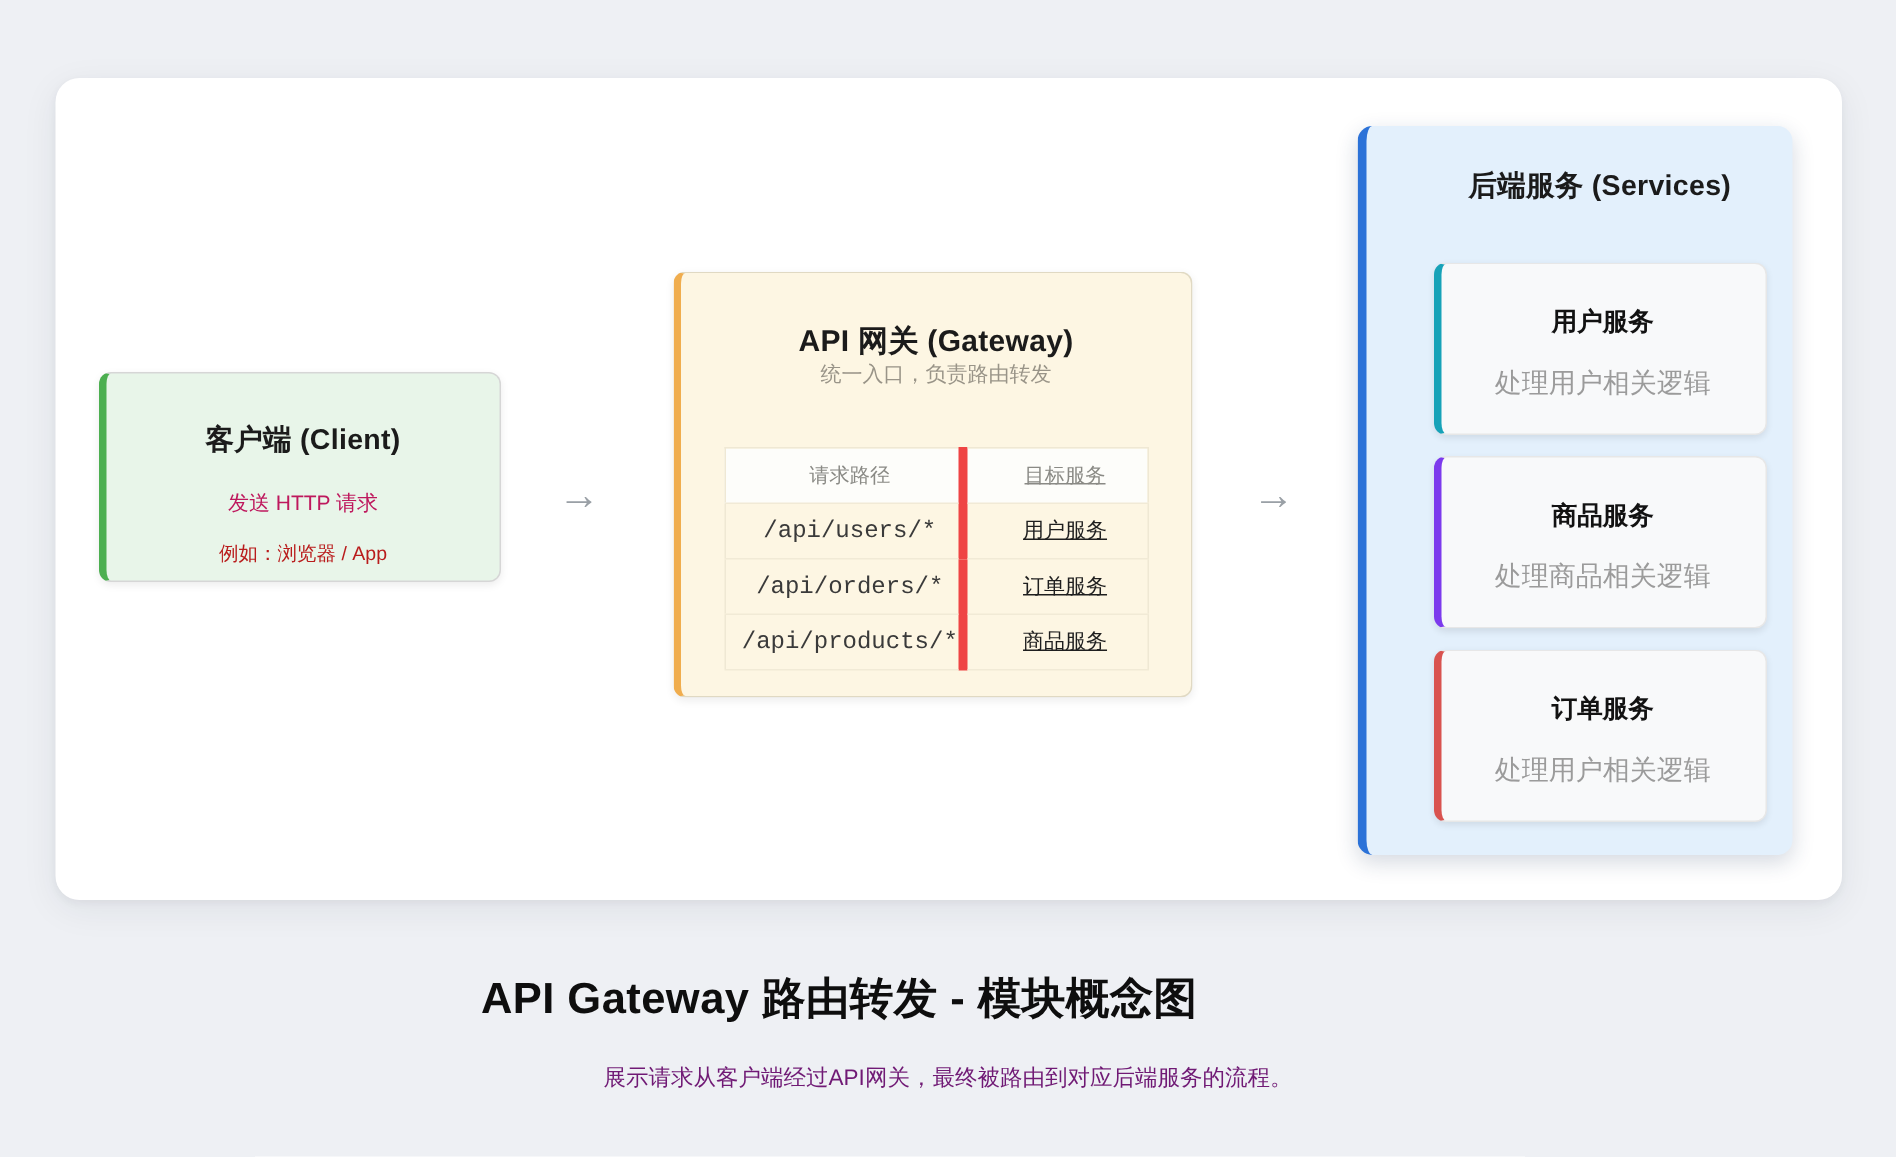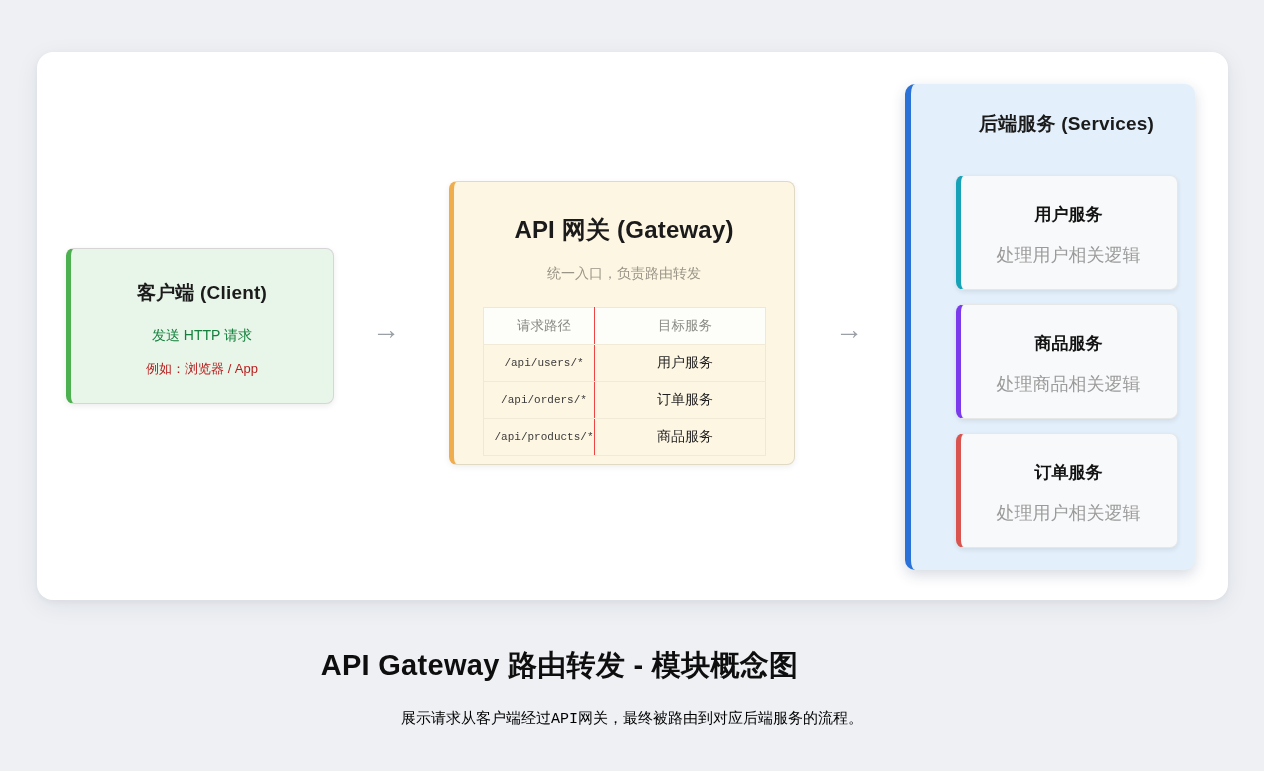--- a/index.html
+++ b/index.html
@@ -16,32 +16,32 @@
     position: absolute; left: 37px; top: 52px;
     width: 1191px; height: 548px;
     background: #ffffff;
     border-radius: 16px;
     box-shadow: 0 6px 24px rgba(30,40,60,0.07), 0 2px 6px rgba(30,40,60,0.05);
   }
 
   
   .client-box {
     position: absolute; left: 29px; top: 196px;
-    width: 268px; height: 156px;
+    width: 268px; height: 140px;
     background: #e8f5e9;
     border: 1px solid #d6d6d6;
     border-left: 5px solid #4caf50;
     border-radius: 8px;
     box-shadow: 0 2px 6px rgba(0,0,0,0.08);
     display: flex; flex-direction: column; align-items: center;
     padding-top: 31px; text-align: center;
   }
   .box-title { font-size: 19px; font-weight: bold; color: #1b1b1b; letter-spacing: 0.2px; }
   .client-box .box-title { margin-bottom: 21px; }
-  .client-line1 { font-size: 14px; color: #15803d; margin-bottom: 15px; }
+  .client-line1 { font-size: 14px; color: #be185d; margin-bottom: 15px; }
   .client-line2 { font-size: 13px; color: #b91c1c; }
 
   
   .flow-arrow {
     position: absolute; top: 261px; width: 60px; height: 34px;
     color: #9aa0a6; font-size: 28px; line-height: 34px;
     text-align: center; font-weight: 400;
   }
   .arrow-1 { left: 319px; }
   .arrow-2 { left: 782px; }
@@ -50,40 +50,40 @@
   .gateway-box {
     position: absolute; left: 412px; top: 129px;
     width: 346px; height: 284px;
     background: #fdf6e3;
     border: 1px solid #e0d9c3;
     border-left: 5px solid #f0ad4e;
     border-radius: 8px;
     box-shadow: 0 2px 6px rgba(0,0,0,0.07);
     padding-top: 32px; text-align: center;
   }
-  .gateway-box .box-title { font-size: 24px; margin-bottom: 19px; }
-  .gateway-sub { font-size: 14px; color: #999488; margin-bottom: 24px; }
+  .gateway-box .box-title { font-size: 20px; }
+  .gateway-sub { font-size: 14px; color: #999488; margin-bottom: 39px; }
 
   .route-table {
     width: 283px; margin: 0 auto;
     border-collapse: collapse;
     border: 1px solid #efe8d4;
     text-align: center;
   }
   .route-table th {
     background: #fdfdfa;
     color: #8a8a85; font-weight: normal;
     font-size: 13.5px;
     height: 37px; padding: 0 0 0 11px;
   }
   .route-table td { height: 37px; padding: 0 0 0 11px; }
   .route-table th, .route-table td { border-bottom: 1px solid #f1ead6; }
-  .route-table th + th, .route-table td + td { border-left: 1px solid #ef4444; }
+  .route-table th + th, .route-table td + td { border-left: 6px solid #ef4444; text-decoration: underline; }
   .col-path { width: 111px; }
-  .cell-path { font-family: "Liberation Mono", "DejaVu Sans Mono", monospace; font-size: 11px; color: #3a3a3a; }
+  .cell-path { font-family: "Liberation Mono", "DejaVu Sans Mono", monospace; font-size: 16px; color: #3a3a3a; }
   .cell-service { font-size: 14px; color: #1f1f1f; }
 
   
   .services-panel {
     position: absolute; left: 868px; top: 32px;
     width: 290px; height: 486px;
     background: #e3f0fc;
     border-left: 6px solid #2b72d8;
     border-radius: 10px;
     box-shadow: 0 5px 14px rgba(30,50,90,0.18);
@@ -108,21 +108,21 @@
   
   .caption-title {
     position: absolute; left: 0; top: 646px; width: 1119px;
     text-align: center;
     font-size: 29px; font-weight: bold; color: #0e0e0e;
     letter-spacing: 0.3px;
   }
   .caption-sub {
     position: absolute; left: 0; top: 709px; width: 1264px;
     text-align: center;
-    font-size: 15px; color: #000000; font-family: Liberation Mono, monospace;
+    font-size: 15px; color: #701a75;
   }
 </style>
 </head>
 <body>
 
 <div class="page">
   <div class="canvas">
 
     <div class="client-box" style="border-left-color: rgb(76, 175, 80);">
       <div class="box-title">客户端 (Client)</div>

